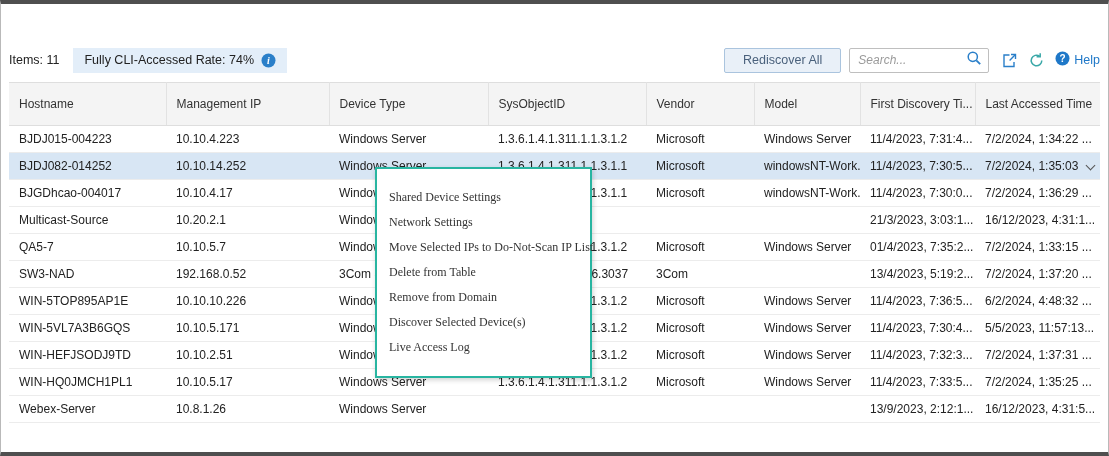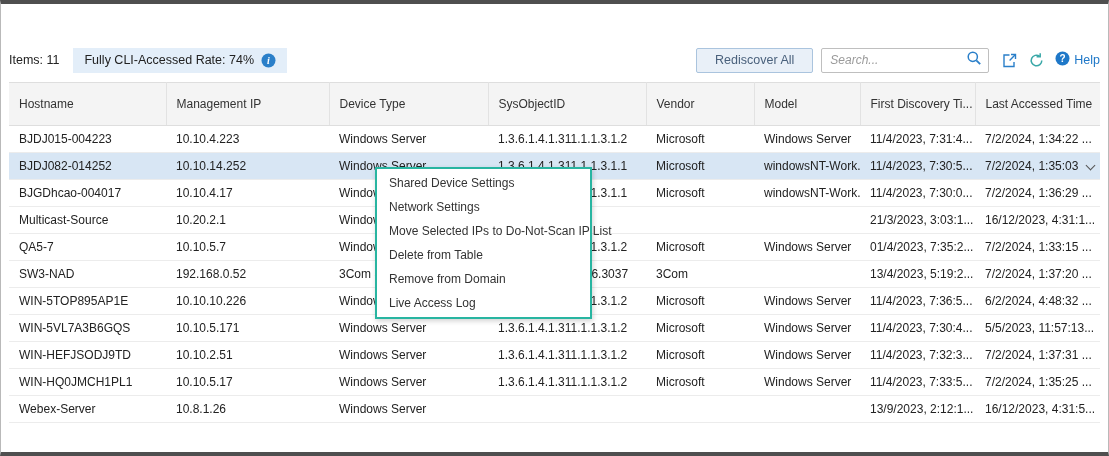--- a/index.html
+++ b/index.html
@@ -47,21 +47,21 @@
     background: #e9f0f8;
     border: 1px solid #aac4de;
     border-radius: 2px;
     height: 25px;
     padding: 0 18px;
     margin-right: 8px;
     cursor: pointer;
   }
   .search-box {
     display: flex; align-items: center;
-    width: 168px; height: 25px;
+    width: 140px; height: 25px;
     border: 1px solid #bfbfbf;
     border-radius: 2px;
     background: #fff;
     padding: 0 6px 0 8px;
     margin-right: 12px;
   }
   .search-box input {
     flex: 1; min-width: 0;
     border: none; outline: none;
     font-family: "Liberation Sans", sans-serif;
@@ -111,22 +111,23 @@
     cursor: pointer;
   }
   
   .context-menu {
     position: absolute;
     left: 374px; top: 163px;
     width: 217px;
     background: #fff;
     border: 2px solid var(--menu-border, #28b5a1);
     box-shadow: 1px 2px 5px rgba(0,0,0,0.18);
-    padding: 2px 0;
+    padding: 16px 0;
     z-index: 20;
+    font-family: Liberation Serif, serif;
   }
   .menu-item {
     font-size: 12px;
     color: #333;
     padding: 5px 12px;
     white-space: nowrap;
     cursor: pointer;
   }
 </style>
 </head>
@@ -319,15 +320,16 @@
   </tr>
       </tbody>
   </table>
 
   <div class="context-menu">
       <div class="menu-item">Shared Device Settings</div>
       <div class="menu-item">Network Settings</div>
       <div class="menu-item">Move Selected IPs to Do-Not-Scan IP List</div>
       <div class="menu-item">Delete from Table</div>
       <div class="menu-item">Remove from Domain</div>
+      <div class="menu-item">Discover Selected Device(s)</div>
       <div class="menu-item">Live Access Log</div>
     </div>
 </div>
 
 </body></html>

